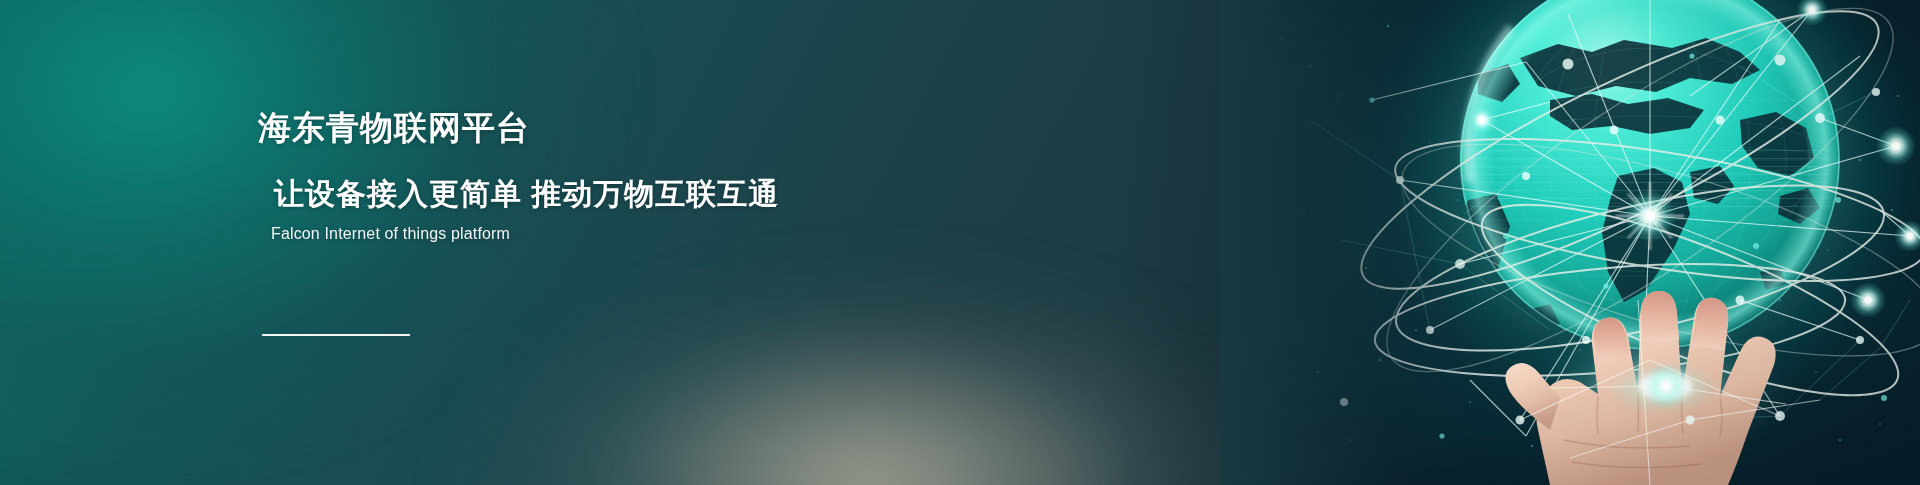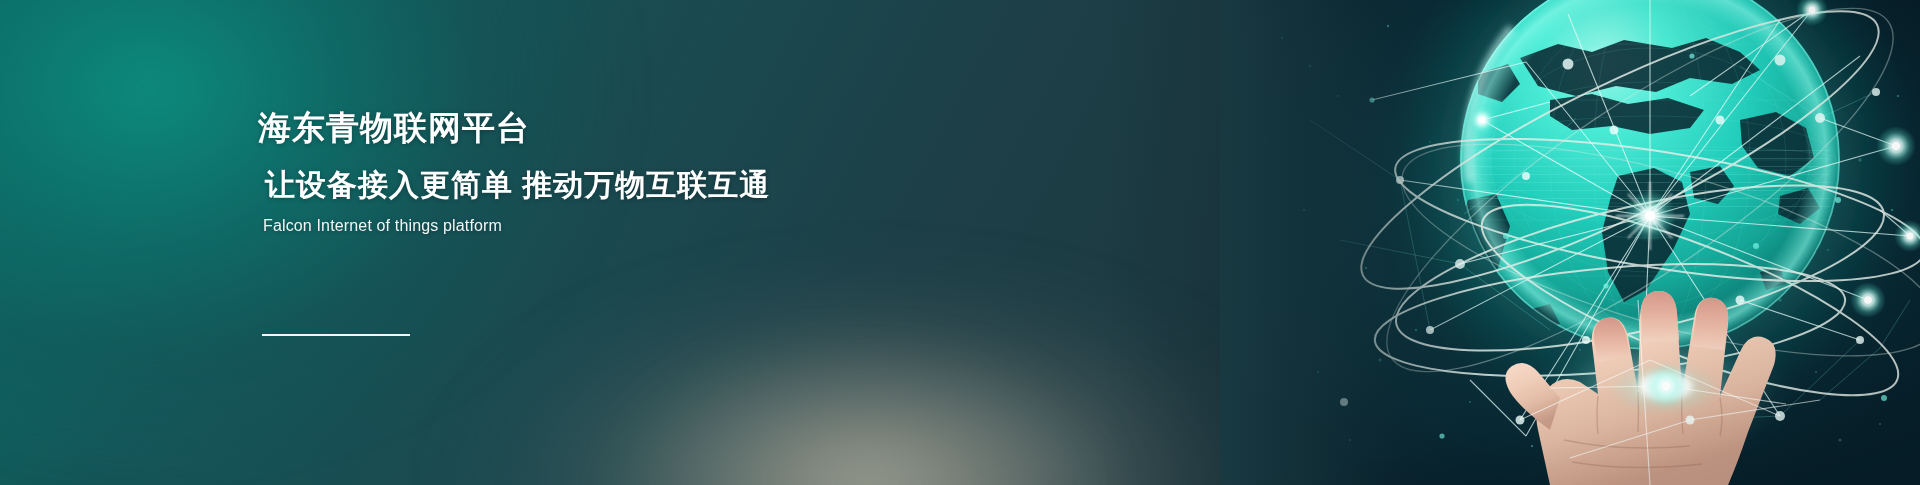--- a/index.html
+++ b/index.html
@@ -135,36 +135,36 @@
     font-weight: 700;
     letter-spacing: 1px;
     color: #ffffff;
     text-shadow: 0 1px 5px rgba(0,0,0,0.30);
     white-space: nowrap;
   }
   .subtitle-cn {
     position: absolute;
     top: 158px;
     left: 0;
-    margin: 7px;
+    margin: 16px;
     font-size: 30px;
     line-height: 40px;
     font-weight: 700;
     letter-spacing: 1px;
     color: #ffffff;
     text-shadow: 0 1px 5px rgba(0,0,0,0.30);
     white-space: nowrap;
   }
   .en-lines {
     position: absolute;
     top: 208px;
     left: 1px;
   }
   .en-line {
-    margin: 4px;
+    margin: 12px;
     font-size: 16px;
     line-height: 27px;
     font-weight: 300;
     letter-spacing: 0.15px;
     color: #f2f6f6;
     text-shadow: 0 1px 4px rgba(0,0,0,0.28);
     white-space: nowrap;
   }
   .divider {
     position: absolute;

